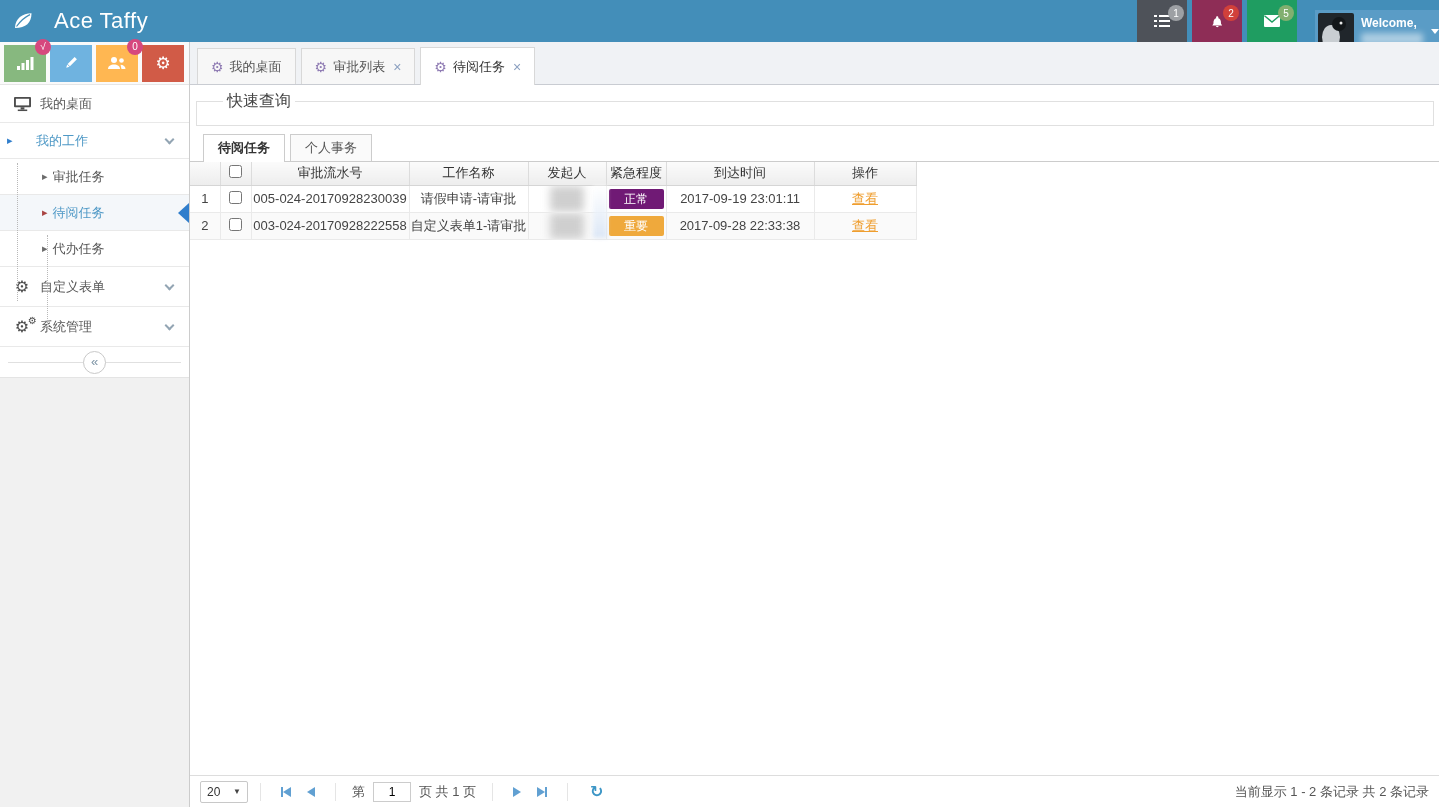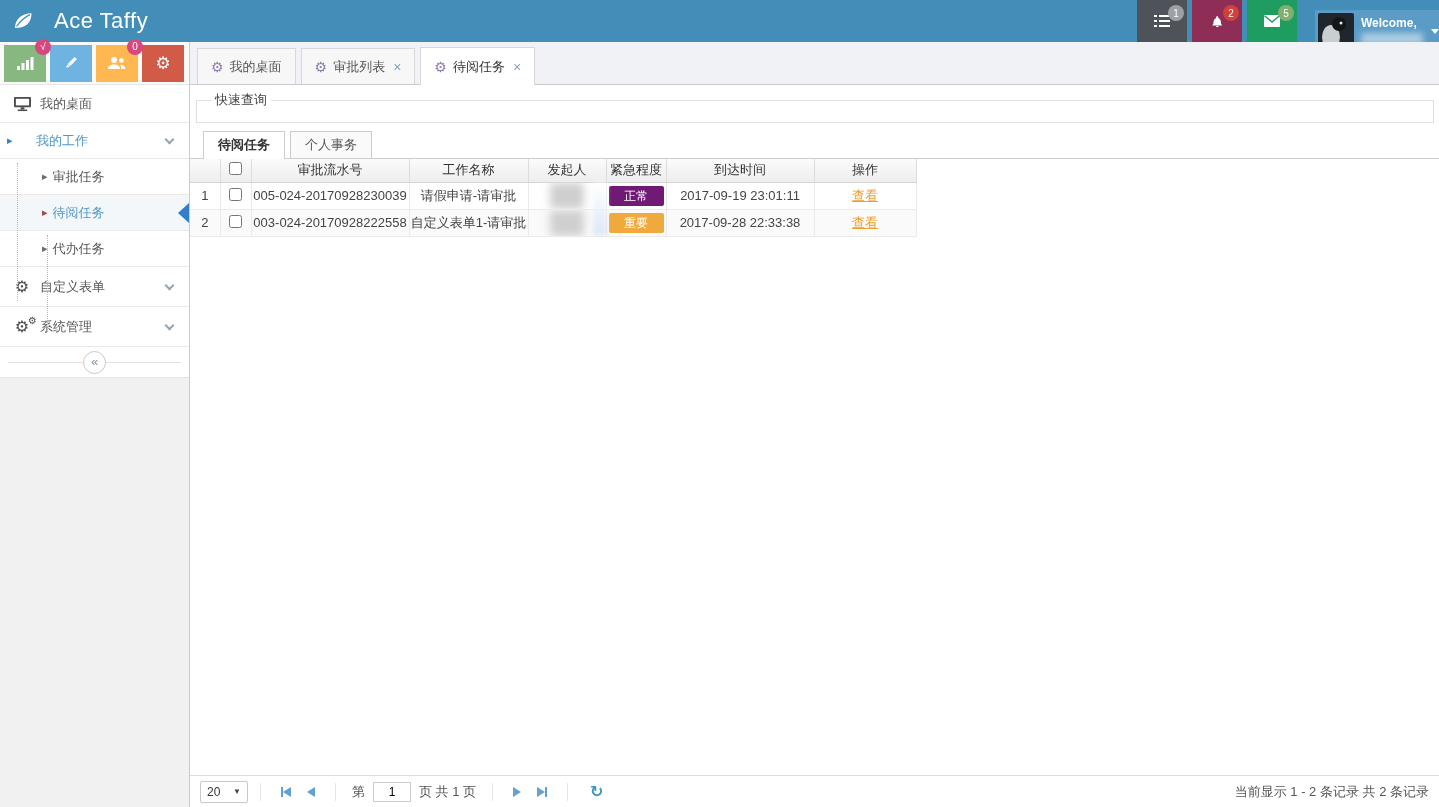--- a/index.html
+++ b/index.html
@@ -64,21 +64,21 @@
 
   
   #content { position:absolute; top:42px; left:190px; right:0; bottom:0; background:#fff; }
   .tabbar { height:43px; background:#f0f2f5; border-bottom:1px solid #c9ccd2; display:flex; align-items:flex-end; padding-left:7px; }
   .tab { height:36px; display:flex; align-items:center; gap:6px; padding:0 13px; margin-right:5px; background:#f7f7f7; border:1px solid #d8d8d8; border-bottom:none; font-size:13px; color:#555; cursor:pointer; }
   .tab.active { background:#fff; height:38px; margin-bottom:-1px; color:#333; }
   .tab-gear { color:#8f7bb3; font-size:14px; line-height:1; }
   .tab-close { color:#8ba0c0; font-size:14px; margin-left:2px; cursor:pointer; }
 
   fieldset.search { margin:6px 5px 0 6px; border:1px solid #e0e0e0; padding:4px 10px 9px; }
-  fieldset.search legend { font-size:13px; color:#444; padding:0 4px; margin-left:4px; }
+  fieldset.search legend { font-size:16px; color:#444; padding:0 4px; margin-left:16px; }
   .search-row { display:flex; align-items:center; }
   .f-label { font-size:13px; color:#555; }
   .f-input { width:125px; height:24px; border:1px solid #d5d5d5; margin-left:4px; font-size:13px; padding:0 4px; }
   .f-input.initiator { width:122px; }
   .gap1 { width:22px; } .gap2 { width:30px; }
   .search-btn { display:flex; align-items:center; gap:4px; height:26px; padding:0 10px; border:1px solid #b7b7b7; border-radius:4px; background:linear-gradient(#fdfdfd,#ececec); font-size:13px; color:#333; cursor:pointer; }
 
   .subtabs { margin-top:8px; padding-left:13px; border-bottom:1px solid #ccc; height:28px; display:flex; align-items:flex-end; }
   .subtab { height:27px; line-height:26px; padding:0 14px; border:1px solid #ccc; border-bottom:none; background:#fafafa; color:#555; font-size:13px; margin-right:5px; cursor:pointer; }
   .subtab.active { background:#fff; font-weight:bold; color:#333; height:28px; margin-bottom:-1px; }

